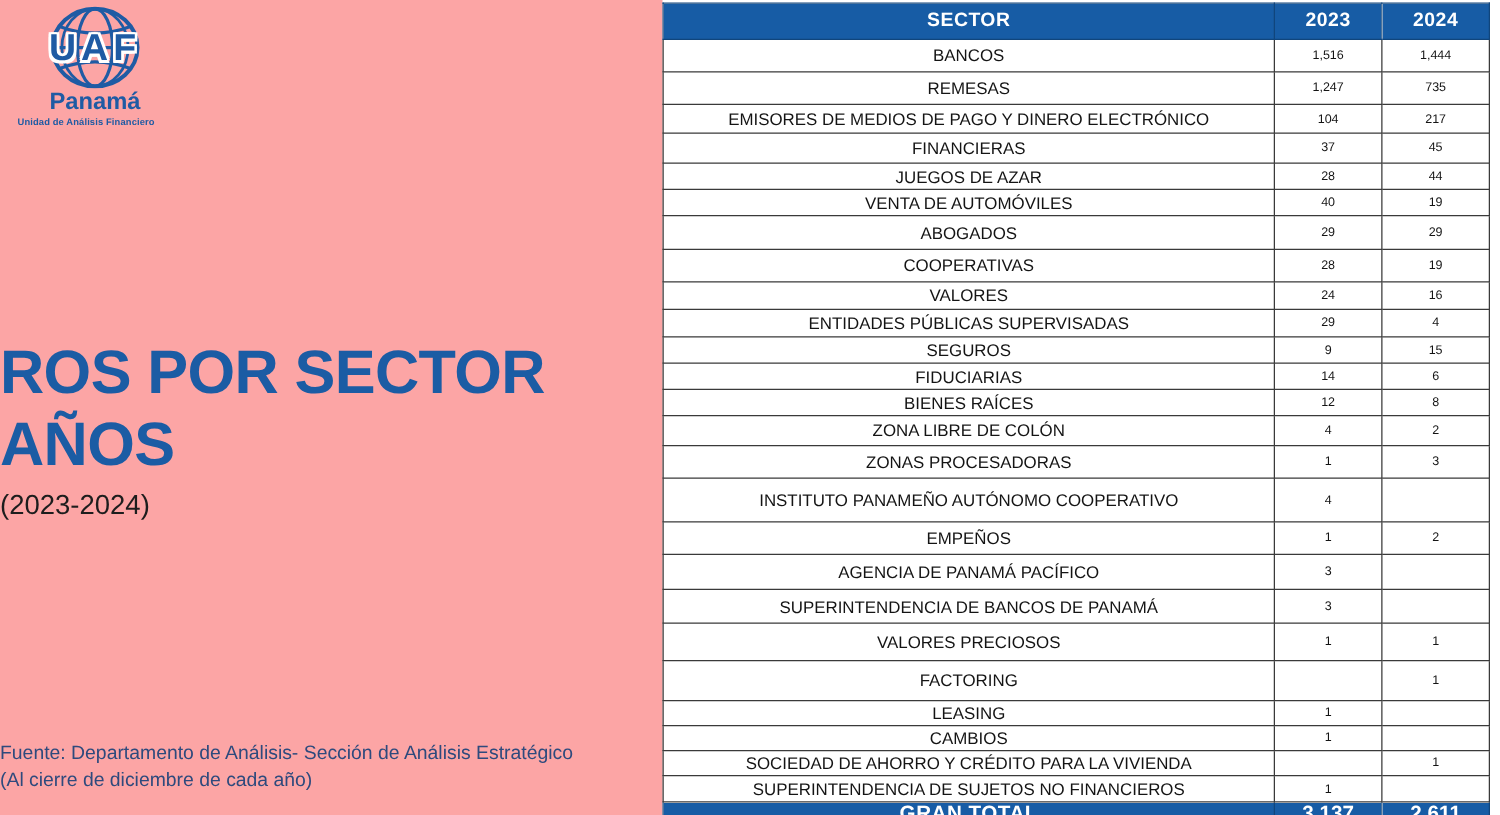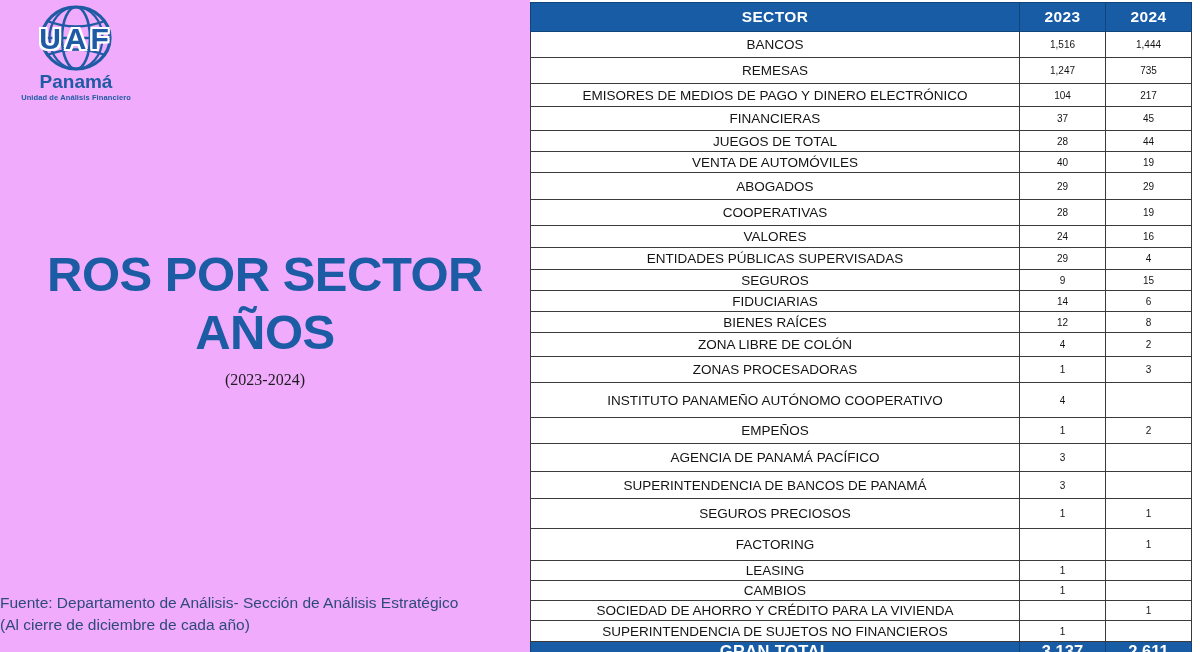--- a/index.html
+++ b/index.html
@@ -17,21 +17,21 @@
     position: relative;
   }
 
   
   #left-panel {
     position: absolute;
     left: 0;
     top: 0;
     width: 530px;
     height: 652px;
-    background: #f0abfc;
+    background: #fca5a5;
   }
 
   
   #logo {
     position: absolute;
     left: 14px;
     top: 4px;
     width: 124px;
     height: 96px;
   }
@@ -68,50 +68,49 @@
     text-align: center;
     font-family: "Liberation Sans", sans-serif;
     font-weight: bold;
     font-size: 19px;
     color: #1f5ba4;
     line-height: 19px;
     margin-top: -2px;
   }
   #logo-tagline {
     width: 124px;
-    text-align: center;
+    text-align: left;
     font-family: "Liberation Sans", sans-serif;
     font-weight: bold;
     font-size: 7.5px;
     color: #1f5ba4;
     line-height: 10px;
     margin-top: 2px;
     letter-spacing: 0.1px;
   }
 
   
   #title-block {
     position: absolute;
     left: 0;
-    top: 245px;
+    top: 269px;
     width: 530px;
-    text-align: center;
   }
   #title-line1,
   #title-line2 {
     font-family: "Liberation Sans", sans-serif;
     font-weight: bold;
     font-size: 49px;
     line-height: 58px;
     color: #1b5ca4;
     letter-spacing: -0.5px;
   }
   #title-years {
-    font-family: Liberation Serif, serif;
-    font-size: 16px;
+    font-family: Liberation Sans, sans-serif;
+    font-size: 22px;
     line-height: 30px;
     color: #1d1d1d;
     margin-top: 4px;
   }
 
   
   #footnote {
     position: absolute;
     left: 0;
     top: 592px;
@@ -242,21 +241,21 @@
           <td class="sector-cell">EMISORES DE MEDIOS DE PAGO Y DINERO ELECTRÓNICO</td>
           <td class="num-cell">104</td>
           <td class="num-cell">217</td>
         </tr>
         <tr style="height: 24px;">
           <td class="sector-cell">FINANCIERAS</td>
           <td class="num-cell">37</td>
           <td class="num-cell">45</td>
         </tr>
         <tr style="height: 21px;">
-          <td class="sector-cell">JUEGOS DE TOTAL</td>
+          <td class="sector-cell">JUEGOS DE AZAR</td>
           <td class="num-cell">28</td>
           <td class="num-cell">44</td>
         </tr>
         <tr style="height: 21px;">
           <td class="sector-cell">VENTA DE AUTOMÓVILES</td>
           <td class="num-cell">40</td>
           <td class="num-cell">19</td>
         </tr>
         <tr style="height: 27px;">
           <td class="sector-cell">ABOGADOS</td>
@@ -317,21 +316,21 @@
           <td class="sector-cell">AGENCIA DE PANAMÁ PACÍFICO</td>
           <td class="num-cell">3</td>
           <td class="num-cell"></td>
         </tr>
         <tr style="height: 27px;">
           <td class="sector-cell">SUPERINTENDENCIA DE BANCOS DE PANAMÁ</td>
           <td class="num-cell">3</td>
           <td class="num-cell"></td>
         </tr>
         <tr style="height: 30px;">
-          <td class="sector-cell">SEGUROS PRECIOSOS</td>
+          <td class="sector-cell">VALORES PRECIOSOS</td>
           <td class="num-cell">1</td>
           <td class="num-cell">1</td>
         </tr>
         <tr style="height: 32px;">
           <td class="sector-cell">FACTORING</td>
           <td class="num-cell"></td>
           <td class="num-cell">1</td>
         </tr>
         <tr style="height: 20px;">
           <td class="sector-cell">LEASING</td>

